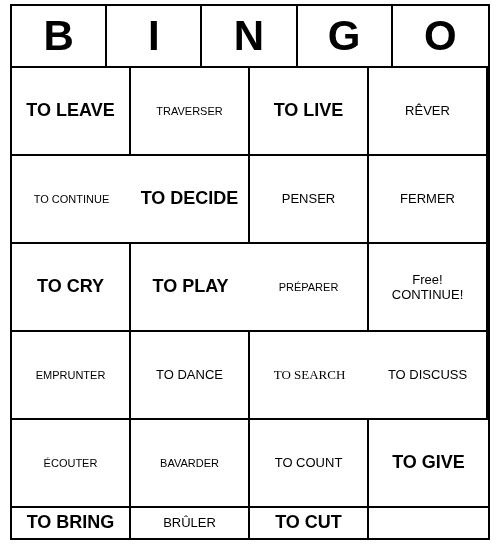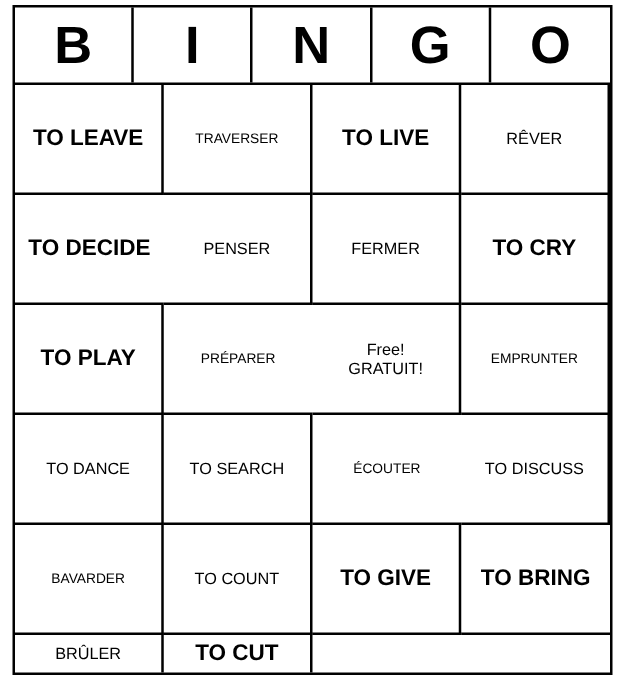--- a/index.html
+++ b/index.html
@@ -95,55 +95,58 @@
       <div class="cell">
         <span class="cell-text-small" style="white-space: pre-line;">TRAVERSER</span>
       </div>
       <div class="cell">
         <span class="cell-text-large" style="white-space: pre-line;">TO LIVE</span>
       </div>
       <div class="cell">
         <span class="cell-text-medium" style="white-space: pre-line;">RÊVER</span>
       </div>
       <div class="cell">
+        <span class="cell-text-small" style="white-space: pre-line;">TO CONTINUE</span>
+      </div>
+      <div class="cell">
         <span class="cell-text-large" style="white-space: pre-line;">TO DECIDE</span>
       </div>
       <div class="cell">
         <span class="cell-text-medium" style="white-space: pre-line;">PENSER</span>
       </div>
       <div class="cell">
         <span class="cell-text-medium" style="white-space: pre-line;">FERMER</span>
       </div>
       <div class="cell">
         <span class="cell-text-large" style="white-space: pre-line;">TO CRY</span>
       </div>
       <div class="cell">
         <span class="cell-text-large" style="white-space: pre-line;">TO PLAY</span>
       </div>
       <div class="cell">
         <span class="cell-text-small" style="white-space: pre-line;">PRÉPARER</span>
       </div>
       <div class="cell">
         <span class="cell-free" style="white-space: pre-line;">Free!
-GRATUIT!</span>
+CONTINUE!</span>
       </div>
       <div class="cell">
         <span class="cell-text-small" style="white-space: pre-line;">EMPRUNTER</span>
       </div>
       <div class="cell">
         <span class="cell-text-medium" style="white-space: pre-line;">TO DANCE</span>
       </div>
       <div class="cell">
-        <span class="cell-text-medium" style="white-space: pre-line;">TO SEARCH</span>
+        <span class="cell-text-medium" style="white-space: pre-line; font-family: Liberation Serif, serif;">TO SEARCH</span>
+      </div>
+      <div class="cell">
+        <span class="cell-text-medium" style="white-space: pre-line;">TO DISCUSS</span>
       </div>
       <div class="cell">
         <span class="cell-text-small" style="white-space: pre-line;">ÉCOUTER</span>
-      </div>
-      <div class="cell">
-        <span class="cell-text-medium" style="white-space: pre-line;">TO DISCUSS</span>
       </div>
       <div class="cell">
         <span class="cell-text-small" style="white-space: pre-line;">BAVARDER</span>
       </div>
       <div class="cell">
         <span class="cell-text-medium" style="white-space: pre-line;">TO COUNT</span>
       </div>
       <div class="cell">
         <span class="cell-text-large" style="white-space: pre-line;">TO GIVE</span>
       </div>

